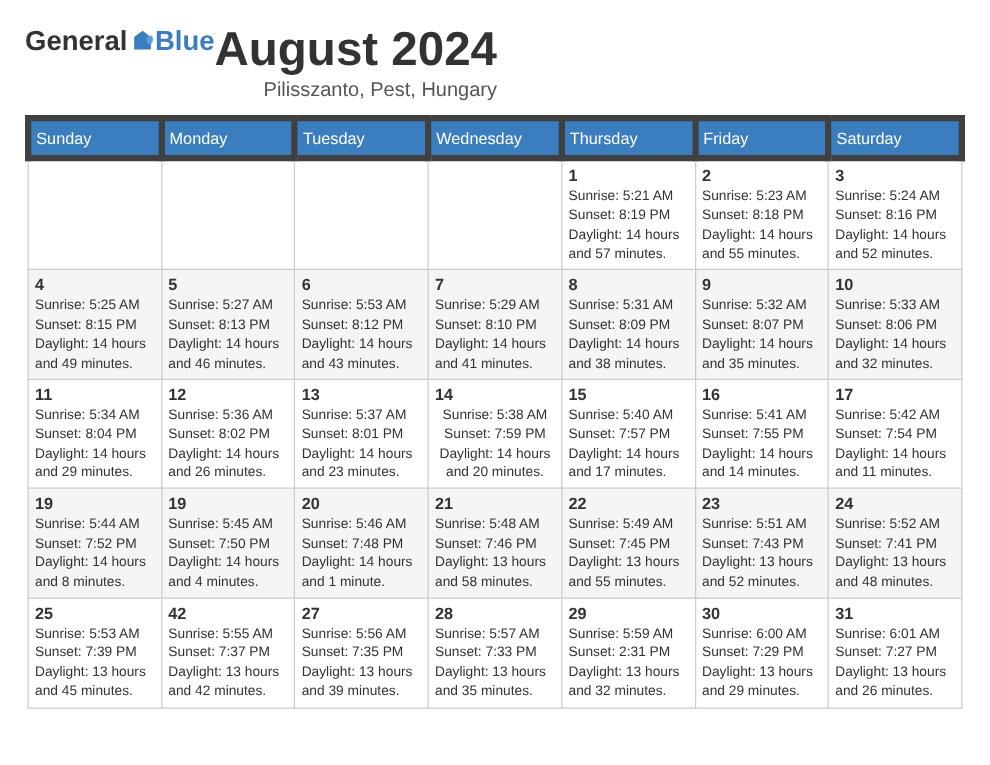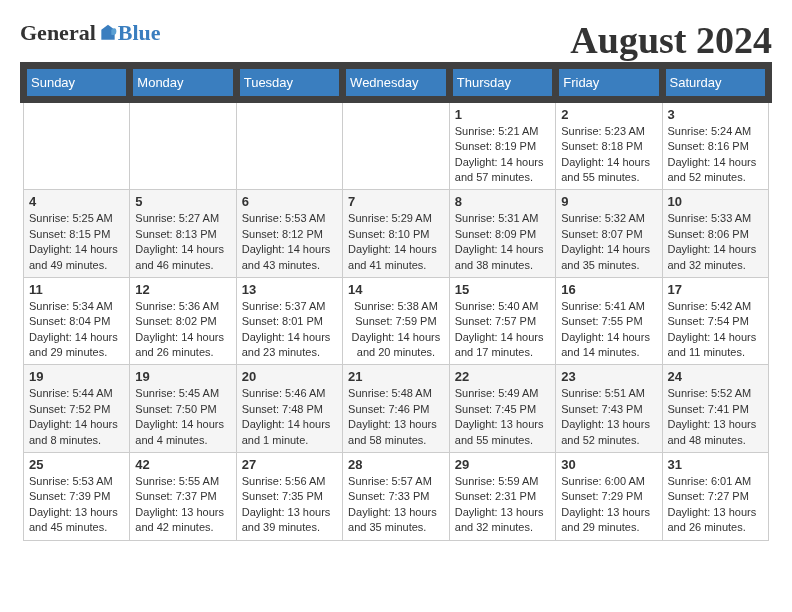--- a/index.html
+++ b/index.html
@@ -5,23 +5,22 @@
     * { box-sizing: border-box; margin: 0; padding: 0; }
     body {
       font-family: Arial, sans-serif;
       background: #fff;
       width: 792px;
       min-height: 612px;
       padding: 20px;
     }
     .header {
       display: flex;
-      justify-content: space-between;
       align-items: flex-start;
-      font-family: Liberation Serif, serif;
+      margin-bottom: 10px;
     }
     .logo {
       display: flex;
       flex-direction: column;
       align-items: flex-start;
     }
     .logo-text {
       display: flex;
       align-items: center;
       font-size: 22px;
@@ -54,21 +53,21 @@
       border-collapse: collapse;
       font-size: 11px;
     }
     .calendar th {
       background: #3a7ebf;
       color: #fff;
       padding: 6px 4px;
       text-align: left;
       font-size: 13px;
       font-weight: normal;
-      border: 7px solid #404040;
+      border: 5px solid #404040;
     }
     .calendar td {
       border: 1px solid #ccc;
       vertical-align: top;
       padding: 4px 5px;
       width: 107px;
       min-height: 80px;
       background: #fff;
     }
     .calendar tr:nth-child(even) td {
@@ -99,20 +98,21 @@
       <span class="logo-general">General</span>
       <svg class="logo-icon" viewBox="0 0 24 24" fill="#3a7ebf">
         <path d="M12 2 L20 8 L20 20 L4 20 L4 8 Z" fill="#3a7ebf"></path>
         <path d="M16 8 Q22 4 22 10 Q22 16 16 14" fill="#5aa0d4"></path>
       </svg>
       <span class="logo-blue">Blue</span>
     </div>
   </div>
   <div class="title-section">
     <div class="month-title">August 2024</div>
+    <div class="location">Pilisszanto, Pest, Hungary</div>
   </div>
 </div>
 
 <table class="calendar">
   <thead>
     <tr>
     <th>Sunday</th>
         <th>Monday</th>
         <th>Tuesday</th>
         <th>Wednesday</th>

